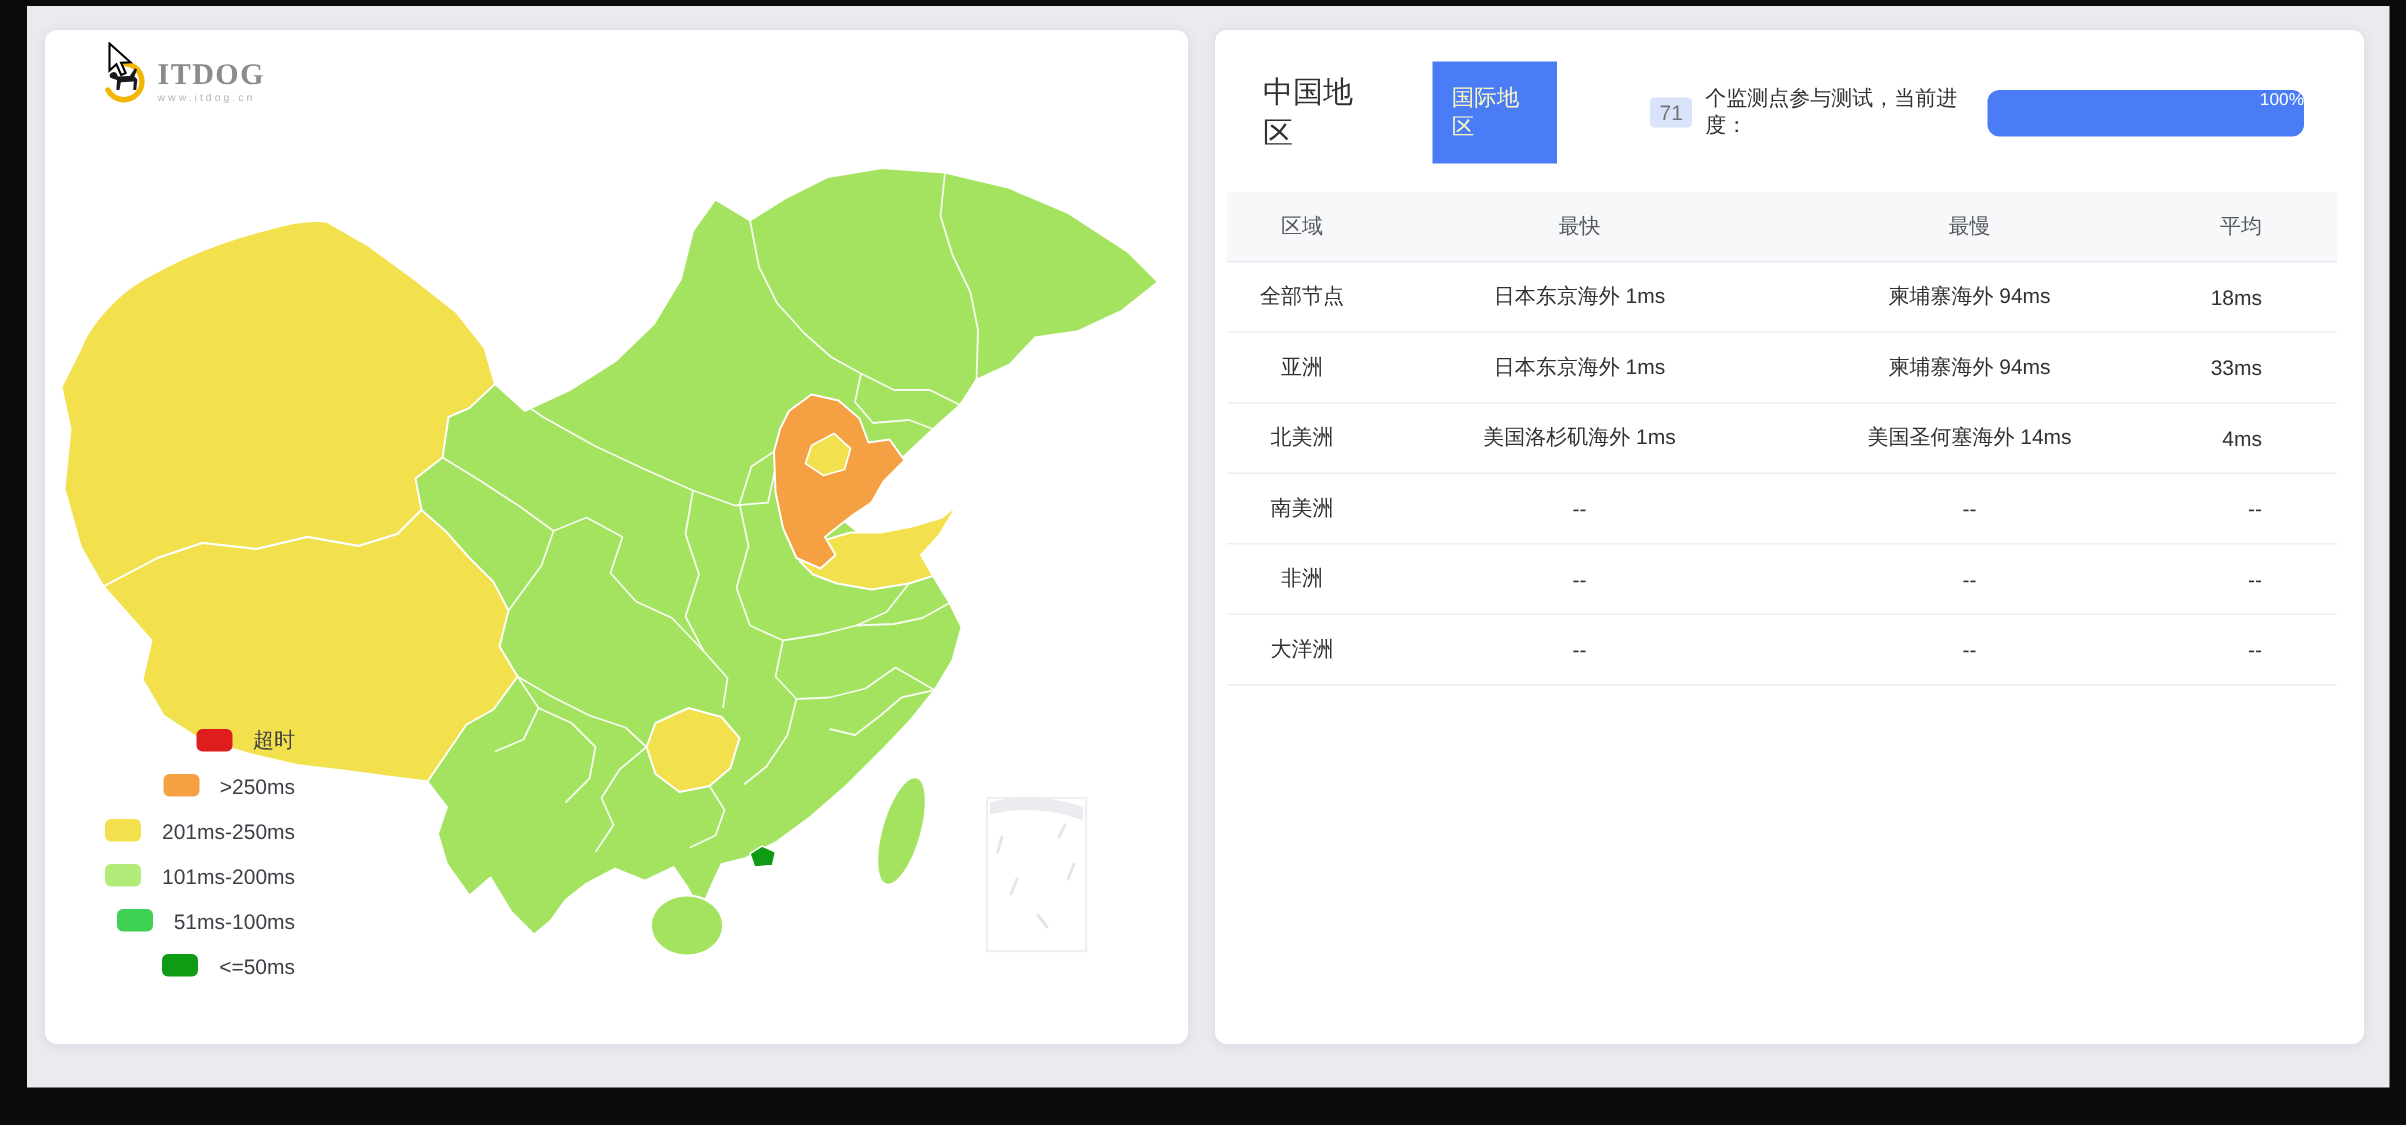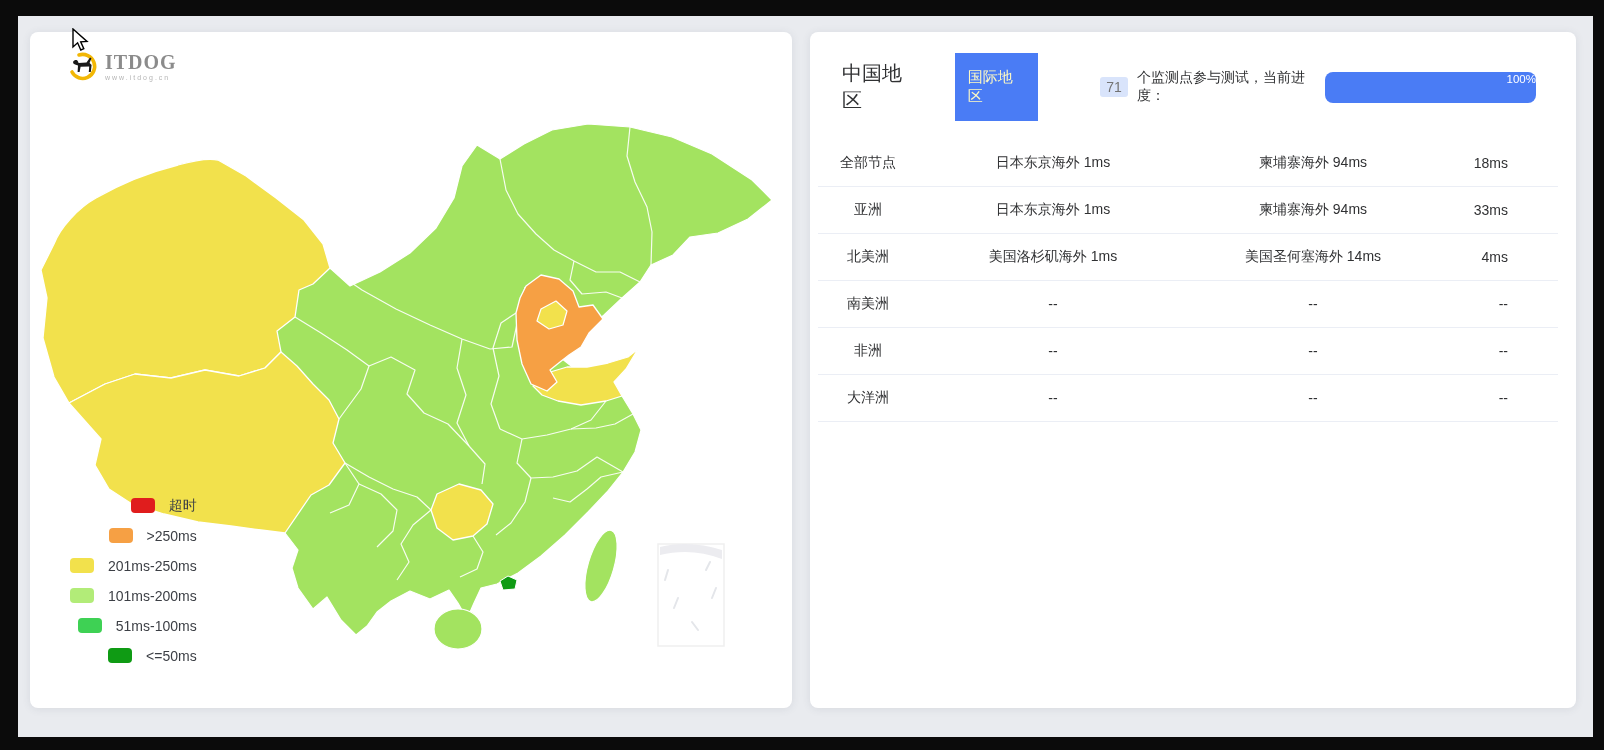--- a/index.html
+++ b/index.html
@@ -3,21 +3,21 @@
 <meta charset="utf-8">
 <style>
   * { box-sizing: border-box; }
   html,body { margin:0; padding:0; }
   body {
     width:1604px; height:750px; position:relative; overflow:hidden;
     background:#0b0b0b;
     font-family:"Liberation Sans","DejaVu Sans",sans-serif;
   }
   .page {
-    position:absolute; left:18px; top:16px; width:1575px; height:721px;
+    position:absolute; left:18px; top:4px; width:1575px; height:721px;
     background:#e9ebef;
   }
   .card {
     position:absolute; top:16px; height:676px; background:#fff;
     border-radius:8px; box-shadow:0 1px 8px rgba(60,70,90,.10);
   }
   .card-left  { left:12px;  width:762px; }
   .card-right { left:792px; width:766px; }
 
   
@@ -190,20 +190,26 @@
 
     <div class="tabbar">
       <span class="tab-plain">中国地区</span>
       <span class="tab-active">国际地区</span>
       <span class="node-badge">71</span>
       <span class="status-text">个监测点参与测试，当前进度：</span>
       <div class="progress">100%</div>
     </div>
 
     <div class="table">
+      <div class="trow thead">
+        <div>区域</div>
+        <div>最快</div>
+        <div>最慢</div>
+        <div>平均</div>
+      </div>
 
       <div class="trow">
         <div>全部节点</div>
         <div>日本东京海外 1ms</div>
         <div>柬埔寨海外 94ms</div>
         <div>18ms</div>
       </div>
       <div class="trow">
         <div>亚洲</div>
         <div>日本东京海外 1ms</div>

